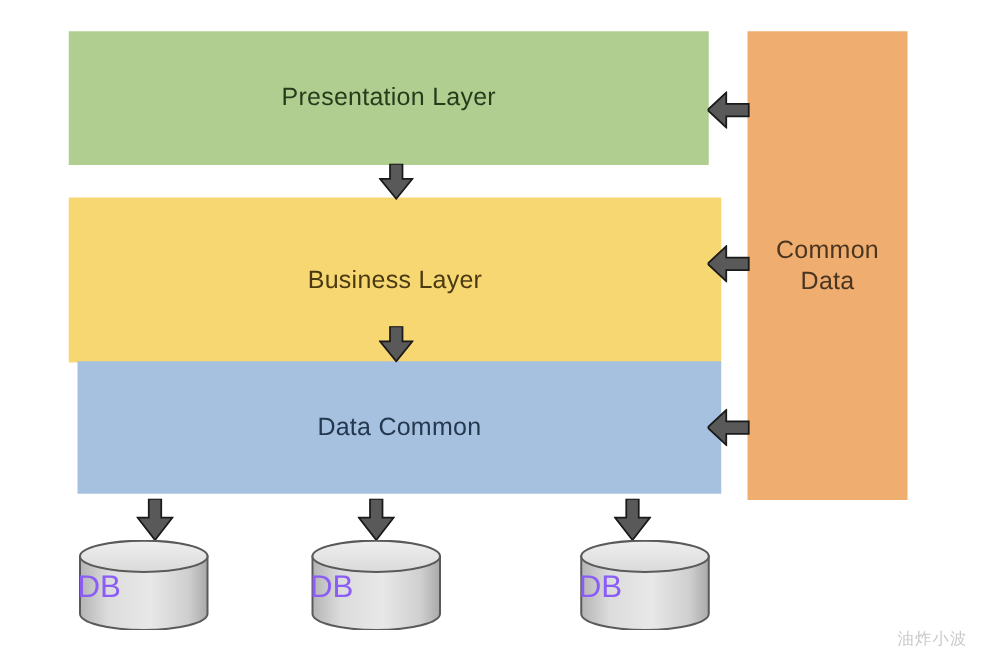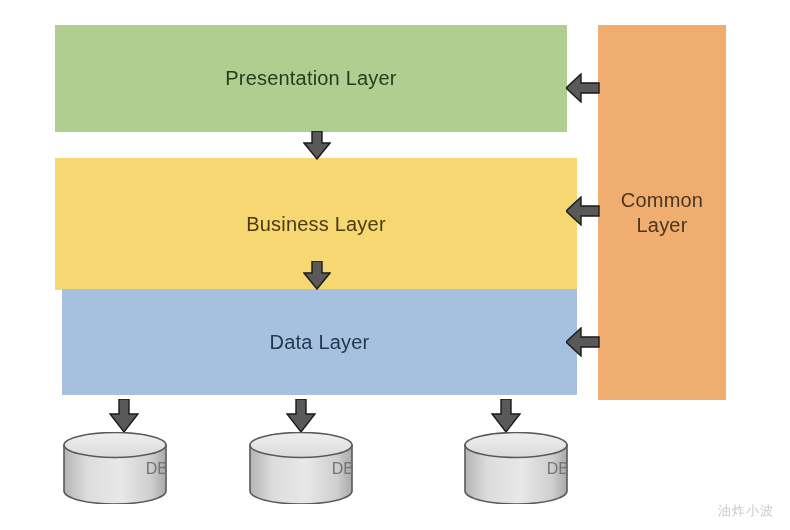--- a/index.html
+++ b/index.html
@@ -86,23 +86,23 @@
   .db {
     position: absolute;
   }
   .db svg { display: block; }
   .db-label {
     position: absolute;
     left: 0;
     right: 0;
     top: 50%;
     transform: translateY(-42%);
-    text-align: right;
-    font-size: 16px;
-    color: #737373;
+    text-align: left;
+    font-size: 25px;
+    color: #8b5cf6;
     user-select: none;
     pointer-events: none;
   }
 
   
   #watermark {
     position: absolute;
     right: 16px;
     bottom: 10px;
     font-size: 13px;
@@ -118,26 +118,26 @@
 
   <div class="layer-box" id="presentation-layer">
     <span class="layer-label">Presentation Layer</span>
   </div>
 
   <div class="layer-box" id="business-layer">
     <span class="layer-label">Business Layer</span>
   </div>
 
   <div class="layer-box" id="data-layer">
-    <span class="layer-label">Data Layer</span>
+    <span class="layer-label">Data Common</span>
   </div>
 
   <div class="layer-box" id="common-layer">
     <span class="layer-label">Common
-Layer</span>
+Data</span>
   </div>
 
   <div class="arrow" style="left:303px; top:131px;">
     <svg width="28" height="29" viewBox="0 0 28 29">
       <polygon points="9,0 19,0 19,12 27,12 14,28 1,12 9,12" fill="#595959" stroke="#1a1a1a" stroke-width="1.4" stroke-linejoin="miter"></polygon>
     </svg>
   </div>
 
   <div class="arrow" style="left:303px; top:261px;">
     <svg width="28" height="29" viewBox="0 0 28 29">

